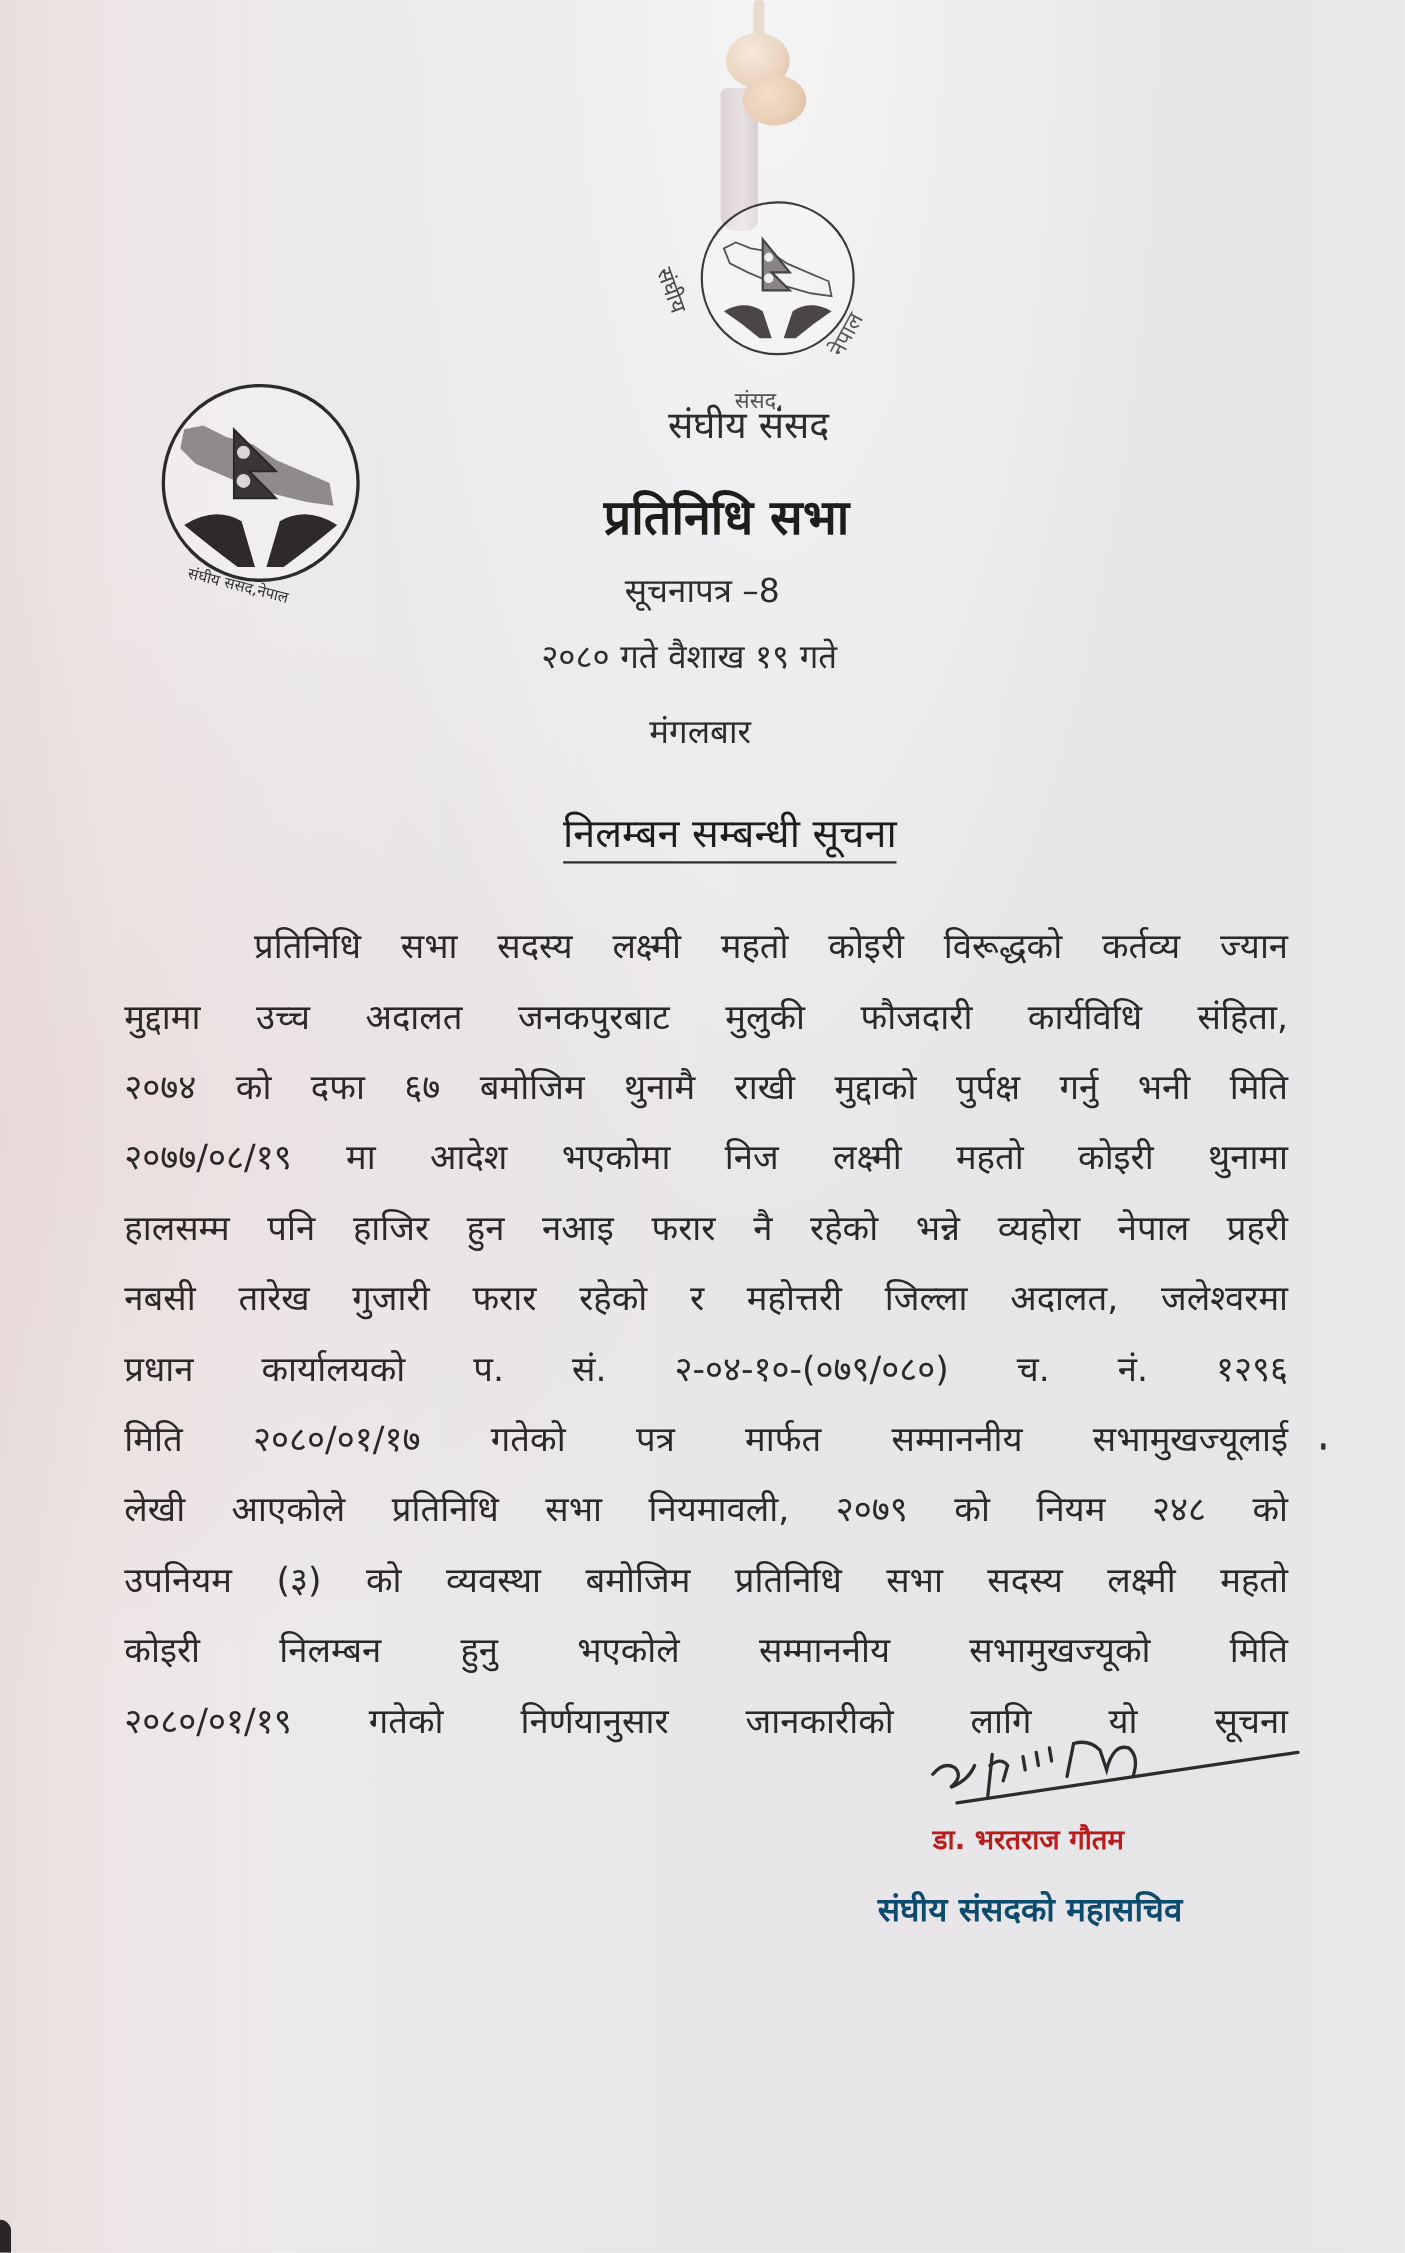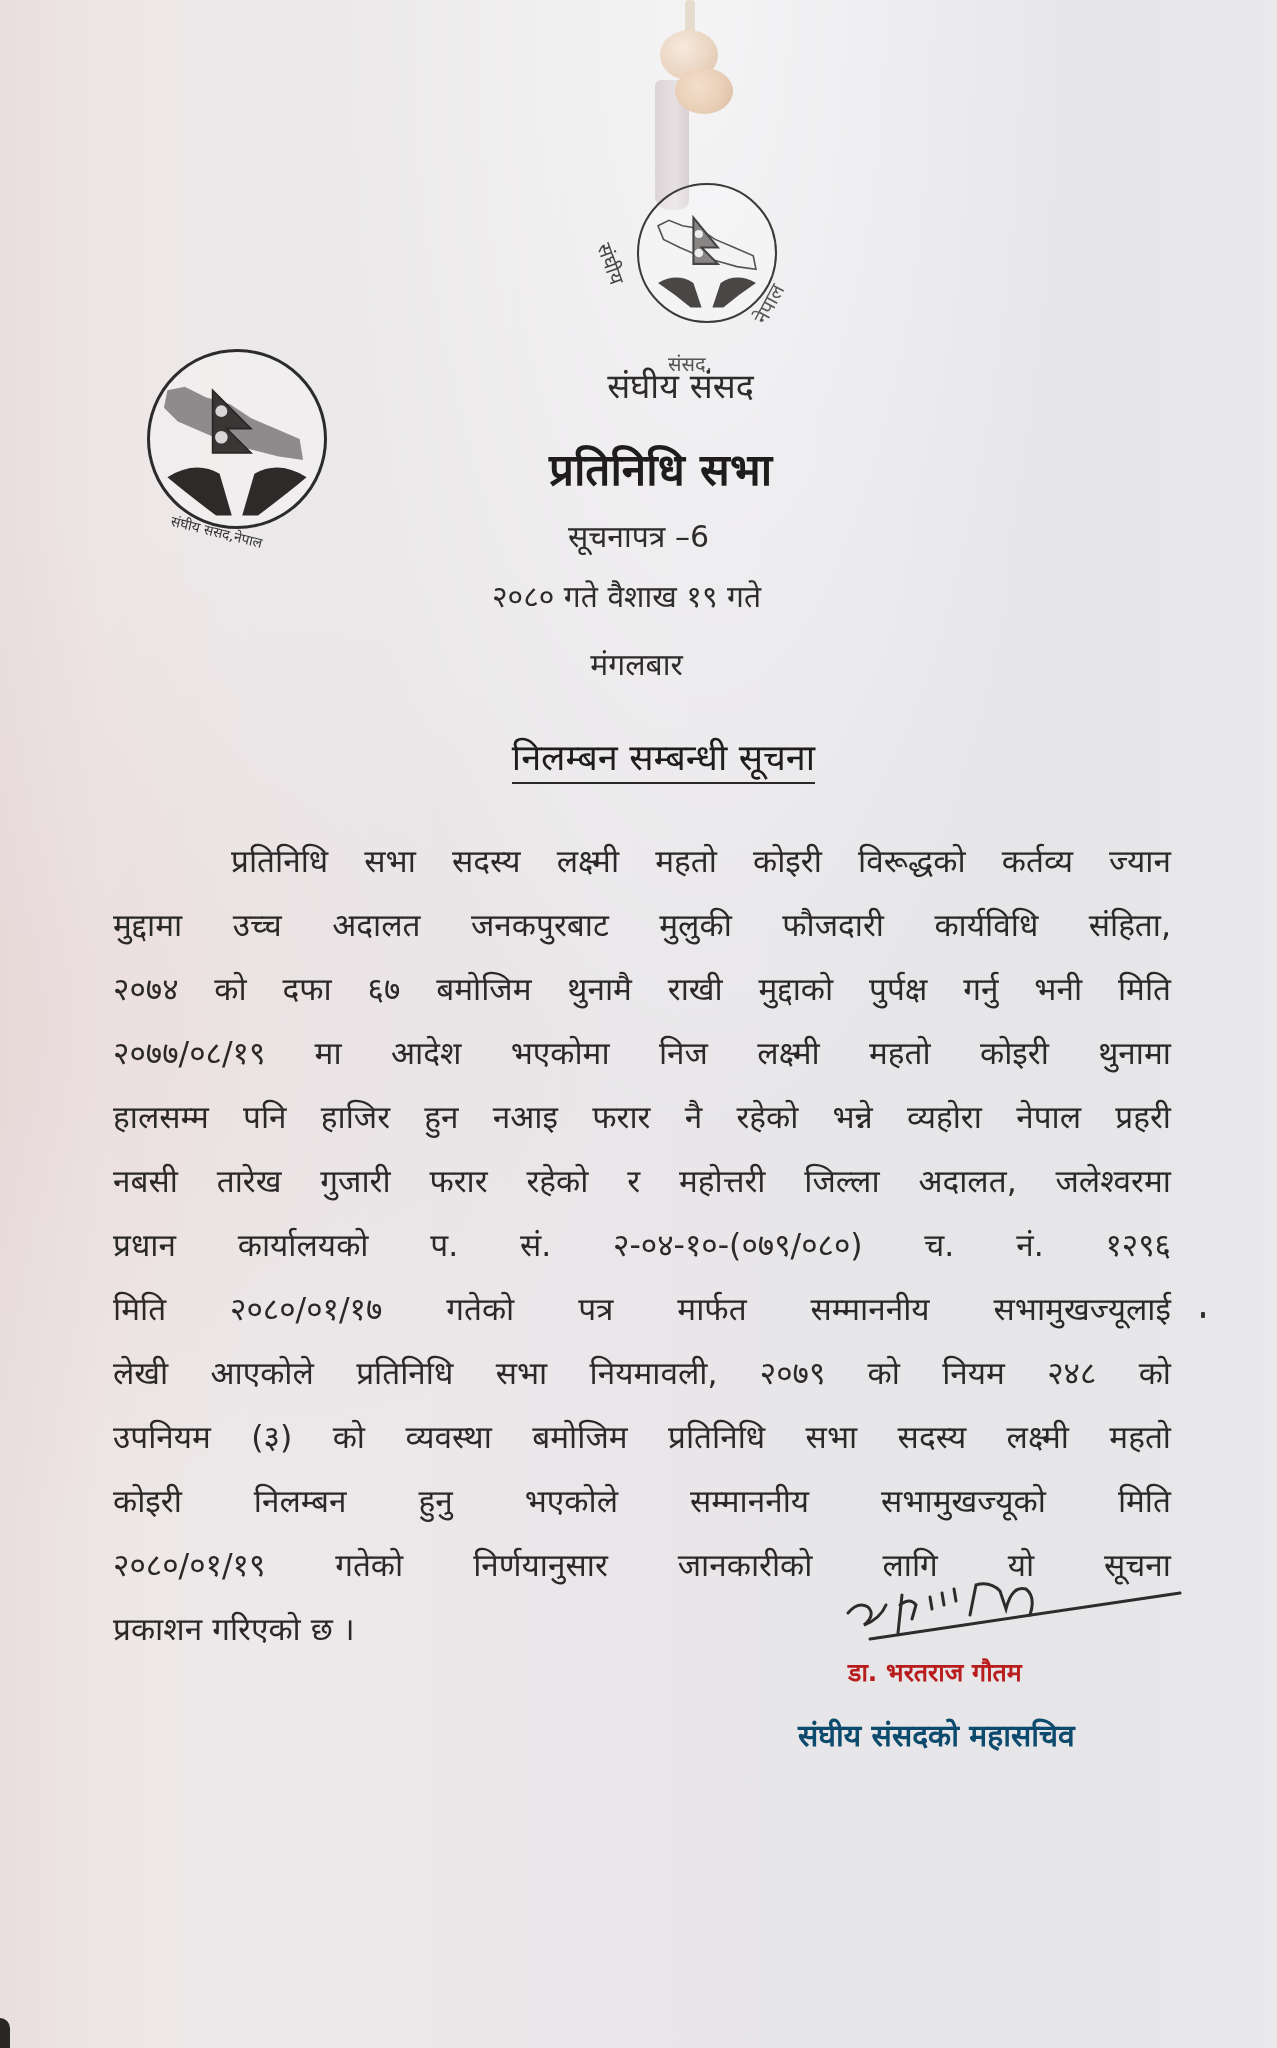--- a/index.html
+++ b/index.html
@@ -288,41 +288,40 @@
     <circle cx="41" cy="34" r="3.4" fill="#d9d6d7"></circle>
     <circle cx="41" cy="49" r="3.6" fill="#d9d6d7"></circle>
     <path d="M10 72 Q26 62 40 70 L47 94 L38 94 Q22 82 10 72 Z" fill="#2e2a2a"></path>
     <path d="M90 72 Q74 62 60 70 L53 94 L62 94 Q78 82 90 72 Z" fill="#2e2a2a"></path>
   </svg>
 </div>
 <div class="emblem-caption emblem-left-caption">संघीय संसद,नेपाल</div>
 
 <div class="header-line org-name">संघीय संसद</div>
 <div class="header-line house-name">प्रतिनिधि सभा</div>
-<div class="header-line notice-number">सूचनापत्र –6</div>
+<div class="header-line notice-number">सूचनापत्र –8</div>
 <div class="header-line notice-date">२०८० गते वैशाख १९ गते</div>
 <div class="header-line notice-weekday">मंगलबार</div>
 <div class="header-line notice-subject">
   <span>निलम्बन सम्बन्धी सूचना</span>
 </div>
 
 <div class="body-text">
   <span class="body-line first">प्रतिनिधि सभा सदस्य लक्ष्मी महतो कोइरी विरूद्धको कर्तव्य ज्यान</span>
   <span class="body-line">मुद्दामा उच्च अदालत जनकपुरबाट मुलुकी फौजदारी कार्यविधि संहिता,</span>
   <span class="body-line">२०७४ को दफा ६७ बमोजिम थुनामै राखी मुद्दाको पुर्पक्ष गर्नु भनी मिति</span>
   <span class="body-line">२०७७/०८/१९ मा आदेश भएकोमा निज लक्ष्मी महतो कोइरी थुनामा</span>
   <span class="body-line">हालसम्म पनि हाजिर हुन नआइ फरार नै रहेको भन्ने व्यहोरा नेपाल प्रहरी</span>
   <span class="body-line">नबसी तारेख गुजारी फरार रहेको र महोत्तरी जिल्ला अदालत, जलेश्वरमा</span>
   <span class="body-line">प्रधान कार्यालयको प. सं. २-०४-१०-(०७९/०८०) च. नं. १२९६</span>
   <span class="body-line">मिति २०८०/०१/१७ गतेको पत्र मार्फत सम्माननीय सभामुखज्यूलाई</span>
   <span class="body-line">लेखी आएकोले प्रतिनिधि सभा नियमावली, २०७९ को नियम २४८ को</span>
   <span class="body-line">उपनियम (३) को व्यवस्था बमोजिम प्रतिनिधि सभा सदस्य लक्ष्मी महतो</span>
   <span class="body-line">कोइरी निलम्बन हुनु भएकोले सम्माननीय सभामुखज्यूको मिति</span>
   <span class="body-line">२०८०/०१/१९ गतेको निर्णयानुसार जानकारीको लागि यो सूचना</span>
-  <span class="body-line last">प्रकाशन गरिएको छ ।</span>
 </div>
 
 <div class="stray-mark"></div>
 
 <div class="signature">
   <svg viewBox="0 0 350 80">
     <path d="M8 38 Q18 26 28 32 Q36 40 24 50 Q40 44 46 30" fill="none" stroke="#2e2b2b" stroke-width="3" stroke-linecap="round"></path>
     <path d="M58 58 L62 20" fill="none" stroke="#2e2b2b" stroke-width="3" stroke-linecap="round"></path>
     <path d="M60 30 Q70 22 76 30 L72 44" fill="none" stroke="#2e2b2b" stroke-width="3" stroke-linecap="round"></path>
     <path d="M90 22 L92 34 M102 18 L104 30 M114 14 L116 26" fill="none" stroke="#2e2b2b" stroke-width="3" stroke-linecap="round"></path>

